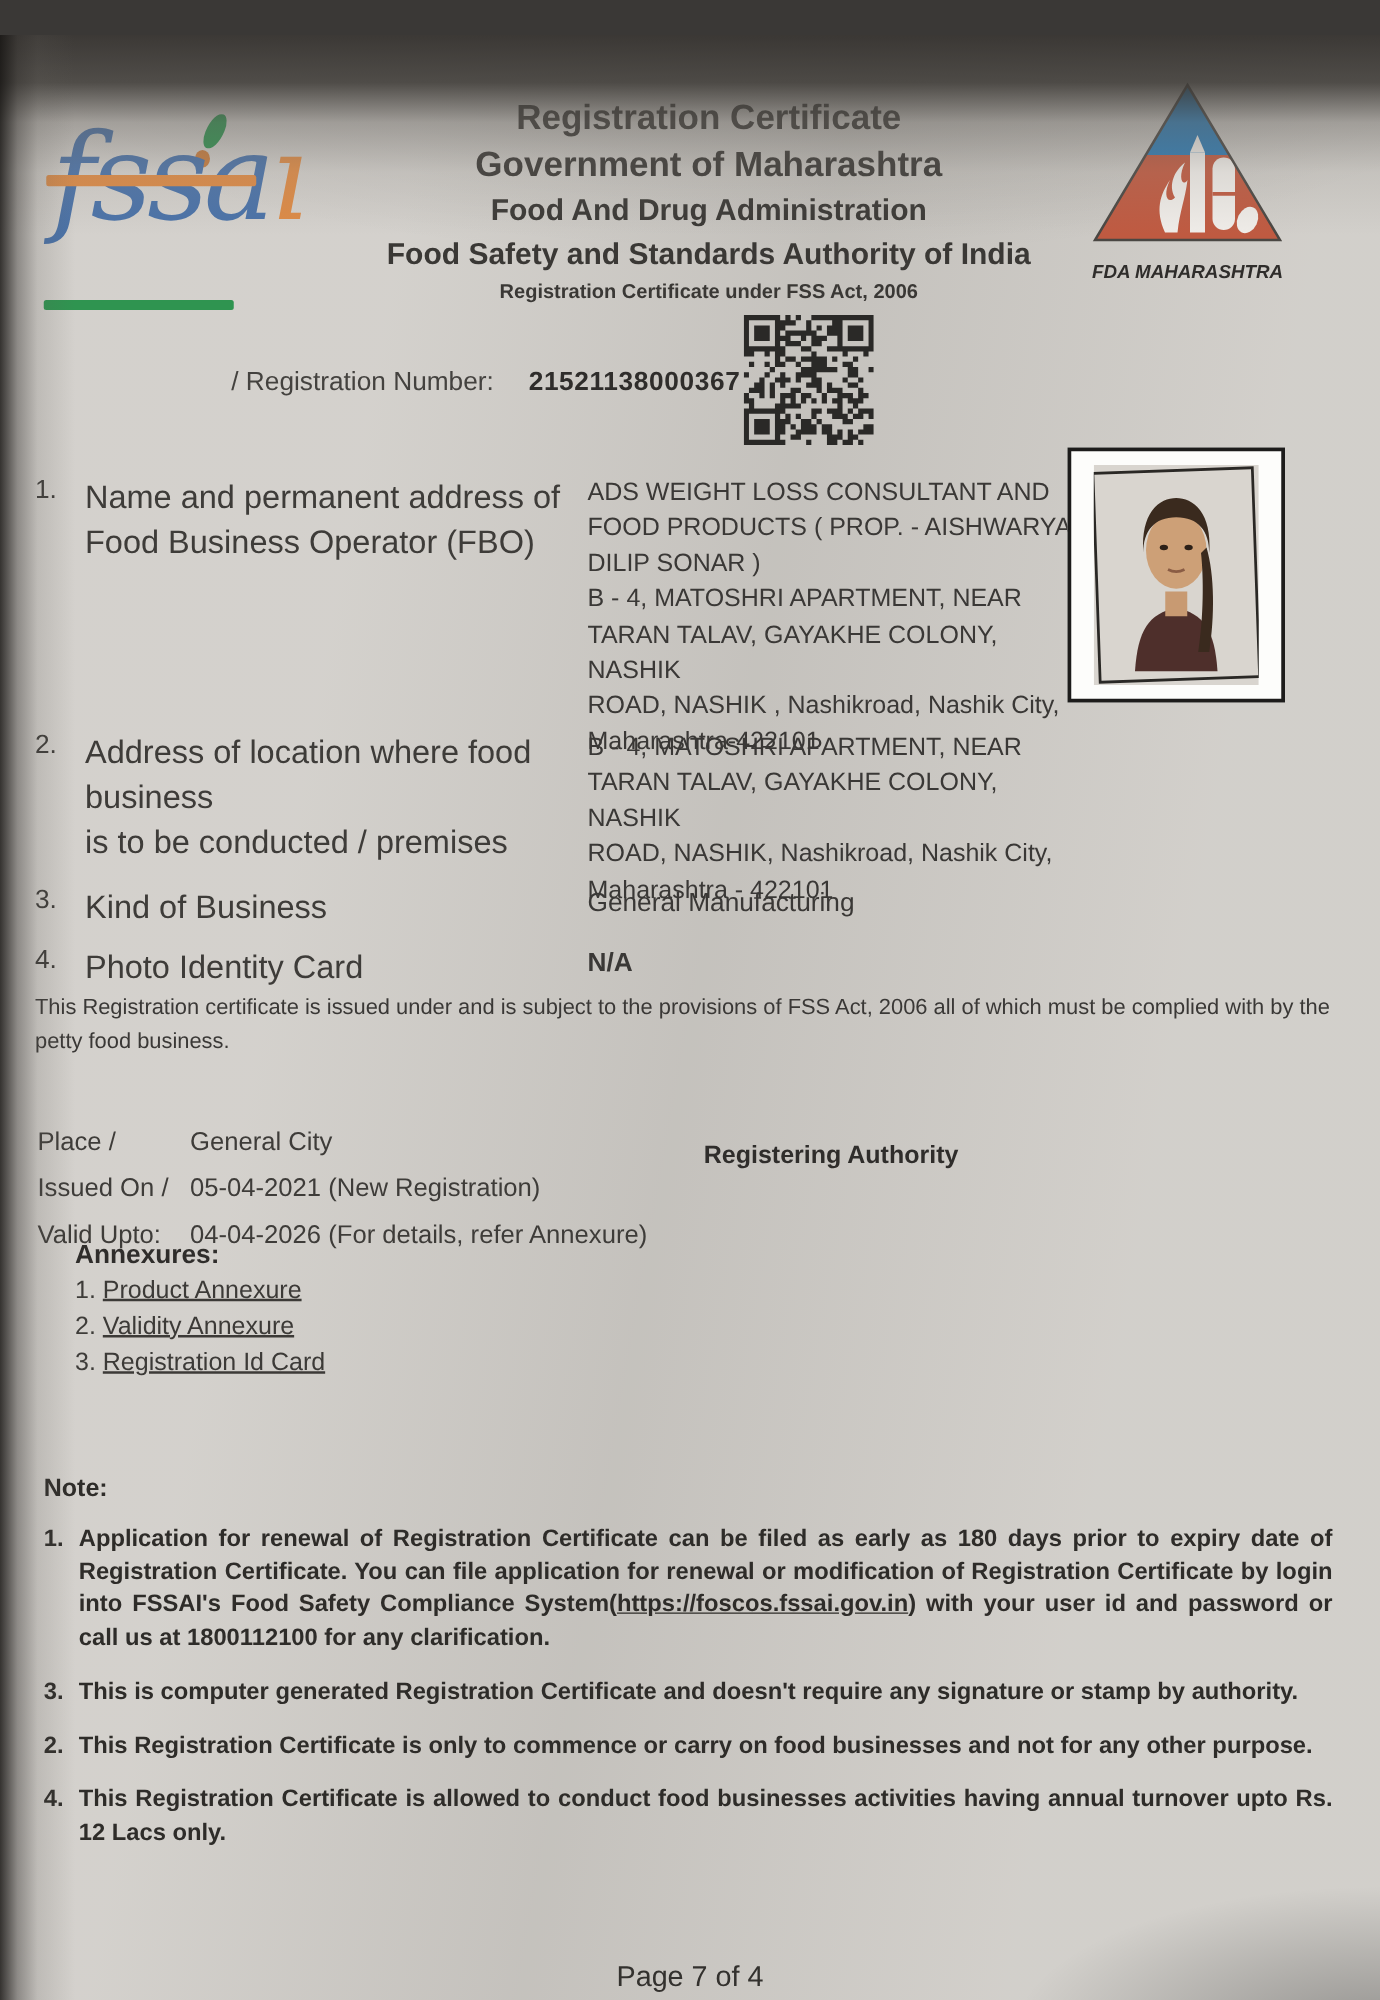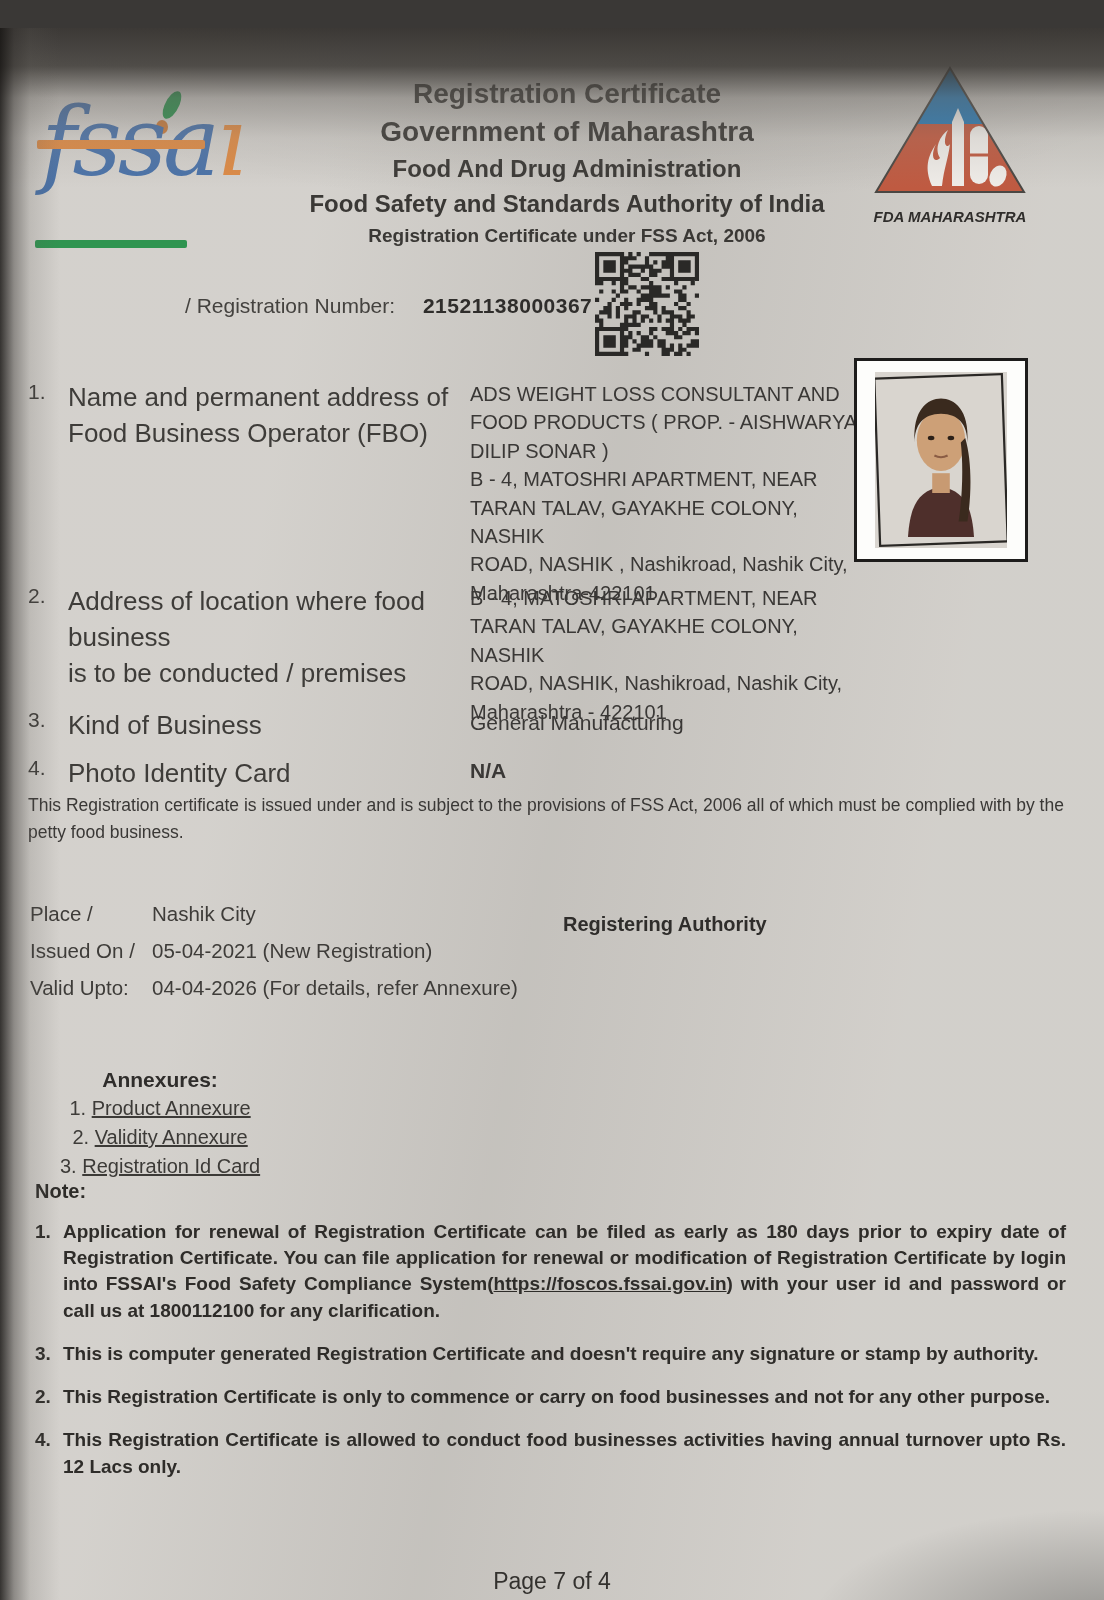--- a/index.html
+++ b/index.html
@@ -28,21 +28,21 @@
   .fssai .bar-green{position:absolute;left:0px;top:152px;width:152px;height:8px;background:#2f9450;border-radius:2px;}
   .fssai .dot{position:absolute;left:121px;top:32px;width:12px;height:14px;background:#c97d3e;border-radius:50%;}
   .fssai .leaf{position:absolute;left:130px;top:2px;width:14px;height:30px;background:#2f9450;border-radius:60% 40% 60% 40%;transform:rotate(22deg);}
 
   
   .titles{position:absolute;left:140px;right:110px;top:50px;text-align:center;color:#3a3835;z-index:2;}
   .t1{font-size:28px;font-weight:bold;margin-bottom:6px;}
   .t2{font-size:28px;font-weight:bold;margin-bottom:7px;}
   .t3{font-size:24px;font-weight:bold;margin-bottom:7px;}
   .t4{font-size:24px;font-weight:bold;margin-bottom:7px;}
-  .t5{font-size:19px;font-weight:bold;}
+  .t5{font-size:16px;font-weight:bold;}
 
   
   .fda{position:absolute;right:66px;top:36px;width:176px;text-align:center;z-index:2;}
   .fda-label{font-size:15px;font-weight:bold;font-style:italic;color:#2f2d2b;margin-top:2px;letter-spacing:0px;}
 
   
   .regnum{position:absolute;left:185px;top:266px;font-size:21px;z-index:2;}
   .regnum .lab{color:#44423f;}
   .regnum .val{font-weight:bold;color:#2f2d2b;margin-left:22px;letter-spacing:0.5px;}
   .qr{position:absolute;left:595px;top:224px;width:104px;height:104px;z-index:2;}
@@ -62,21 +62,21 @@
 
   .compliance{position:absolute;left:28px;right:22px;top:764px;font-size:17.5px;line-height:1.55;color:#3a3836;z-index:2;}
 
   
   .issue{position:absolute;left:30px;top:874px;width:620px;z-index:2;font-size:20.5px;}
   .issue .irow{display:flex;margin-bottom:13px;}
   .issue .ilab{width:122px;flex:none;}
   .reg-auth{position:absolute;left:563px;top:885px;font-size:20px;font-weight:bold;color:#2f2d2b;z-index:2;}
 
   
-  .annex{position:absolute;left:60px;top:1040px;z-index:2;text-align:center;}
+  .annex{position:absolute;left:60px;top:964px;z-index:2;}
   .annex .atitle{font-size:21px;font-weight:bold;color:#2f2d2b;margin-bottom:5px;}
   .annex .aitem{font-size:20px;margin-bottom:6px;}
   .annex .aitem a{color:#3c3a37;text-decoration:underline;cursor:pointer;}
 
   
   .note{position:absolute;left:35px;right:38px;top:1152px;z-index:2;color:#2e2c29;}
   .note .ntitle{font-size:20px;font-weight:bold;margin-bottom:16px;}
   .note .nitem{display:flex;font-size:19px;font-weight:bold;line-height:1.38;margin-bottom:17px;}
   .note .nnum{width:28px;flex:none;}
   .note .ntext{flex:1;text-align:justify;}
@@ -181,21 +181,21 @@
       <ellipse cx="69" cy="60" rx="3" ry="2" fill="#2c2018"></ellipse>
       <path d="M54,76 q6,3 12,0" stroke="#8a5c44" stroke-width="2" fill="none"></path>
     </svg>
   </div>
 
   <div class="compliance">This Registration certificate is issued under and is subject to the provisions of FSS Act, 2006 all of which must be complied with by the petty food business.</div>
 
   <div class="issue">
     <div class="irow">
       <div class="ilab">Place /</div>
-      <div>Nashik City</div>
+      <div>General City</div>
     </div>
     <div class="irow">
       <div class="ilab">Issued On /</div>
       <div>05-04-2021 (New Registration)</div>
     </div>
     <div class="irow">
       <div class="ilab">Valid Upto:</div>
       <div>04-04-2026 (For details, refer Annexure)</div>
     </div>
   </div>

